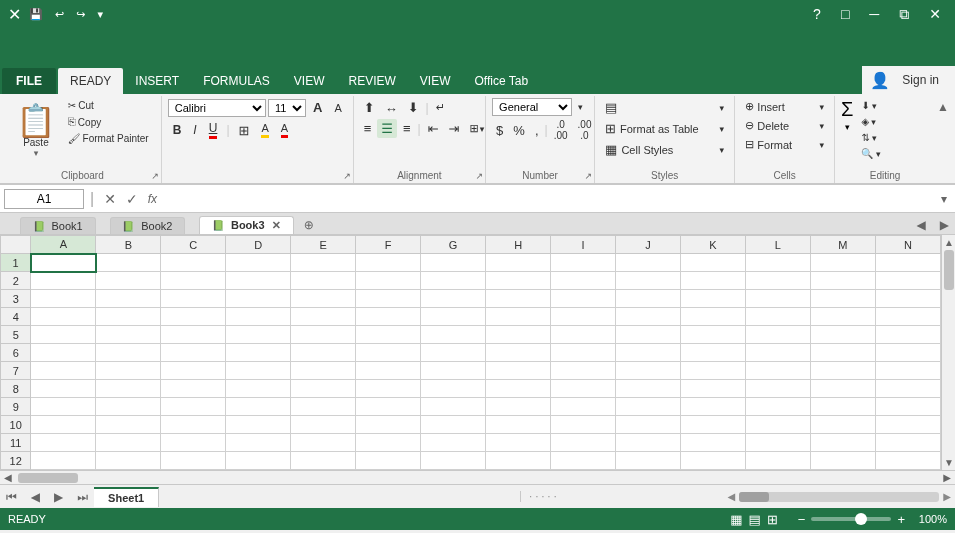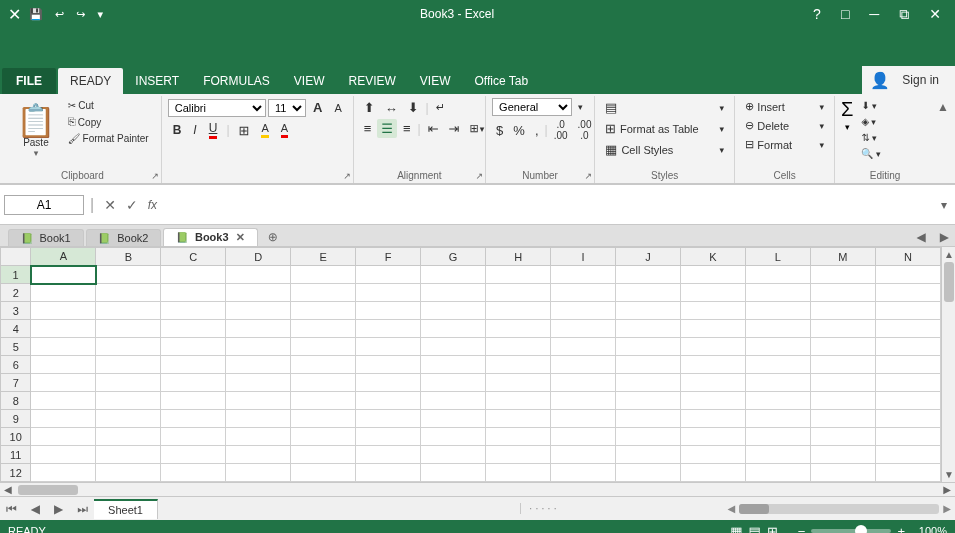--- a/index.html
+++ b/index.html
@@ -207,21 +207,21 @@
       background: transparent;
       border: none;
     }
 
     
     .formula-bar {
       display: flex;
       align-items: center;
       background: white;
       border-bottom: 1px solid #c8c8c8;
-      height: 40px;
+      height: 28px;
       padding: 13px 4px;
     }
     .cell-ref-box {
       width: 80px;
       border: 1px solid #aaa;
       padding: 2px 4px;
       font-size: 12px;
       text-align: center;
       margin-right: 4px;
     }
@@ -250,21 +250,21 @@
       padding: 3px 14px;
       font-size: 11px;
       cursor: pointer;
       border-right: 1px solid #c8c8c8;
       background: #d4d4d4;
       color: #333;
     }
     .sheet-tab.active {
       background: white;
       border-top: 2px solid #217346;
-      font-weight: normal;
+      font-weight: bold;
       text-align: right;
     }
 
     
     .workbook-tabs {
       display: flex;
       background: #e0e0e0;
       border-bottom: 1px solid #c8c8c8;
       align-items: flex-end;
       padding-left: 8px;
@@ -273,20 +273,21 @@
     .workbook-tab {
       padding: 2px 12px;
       font-size: 11px;
       cursor: pointer;
       background: #d0d0d0;
       border: 1px solid #c8c8c8;
       border-bottom: none;
       border-radius: 3px 3px 0 0;
       color: #333;
       margin-right: 2px;
+      margin-left: 12px;
     }
     .workbook-tab.active {
       background: white;
       font-weight: bold;
       color: #333;
     }
     .workbook-tab-icon { font-size: 10px; margin-right: 3px; }
     .workbook-close { font-size: 11px; margin-left: 4px; cursor: pointer; color: #666; }
     .workbook-scroll { padding: 2px 6px; cursor: pointer; font-size: 12px; color: #666; }
 
@@ -372,21 +373,20 @@
 <div class="title-bar">
   <div class="title-bar-left">
     <span style="font-size:16px; color:white;">✕</span>
     <div class="quick-access">
       <span class="qa-btn">💾</span>
       <span class="qa-btn">↩</span>
       <span class="qa-btn">↪</span>
       <span class="qa-btn">▾</span>
     </div>
   </div>
-  <div class="title-bar-center">Book3 - Excel</div>
   <div class="title-bar-right">
     <span class="title-btn">?</span>
     <span class="title-btn">□</span>
     <span class="title-btn">─</span>
     <span class="title-btn">⧉</span>
     <span class="title-btn">✕</span>
   </div>
 </div>
 
 <div class="ribbon">

